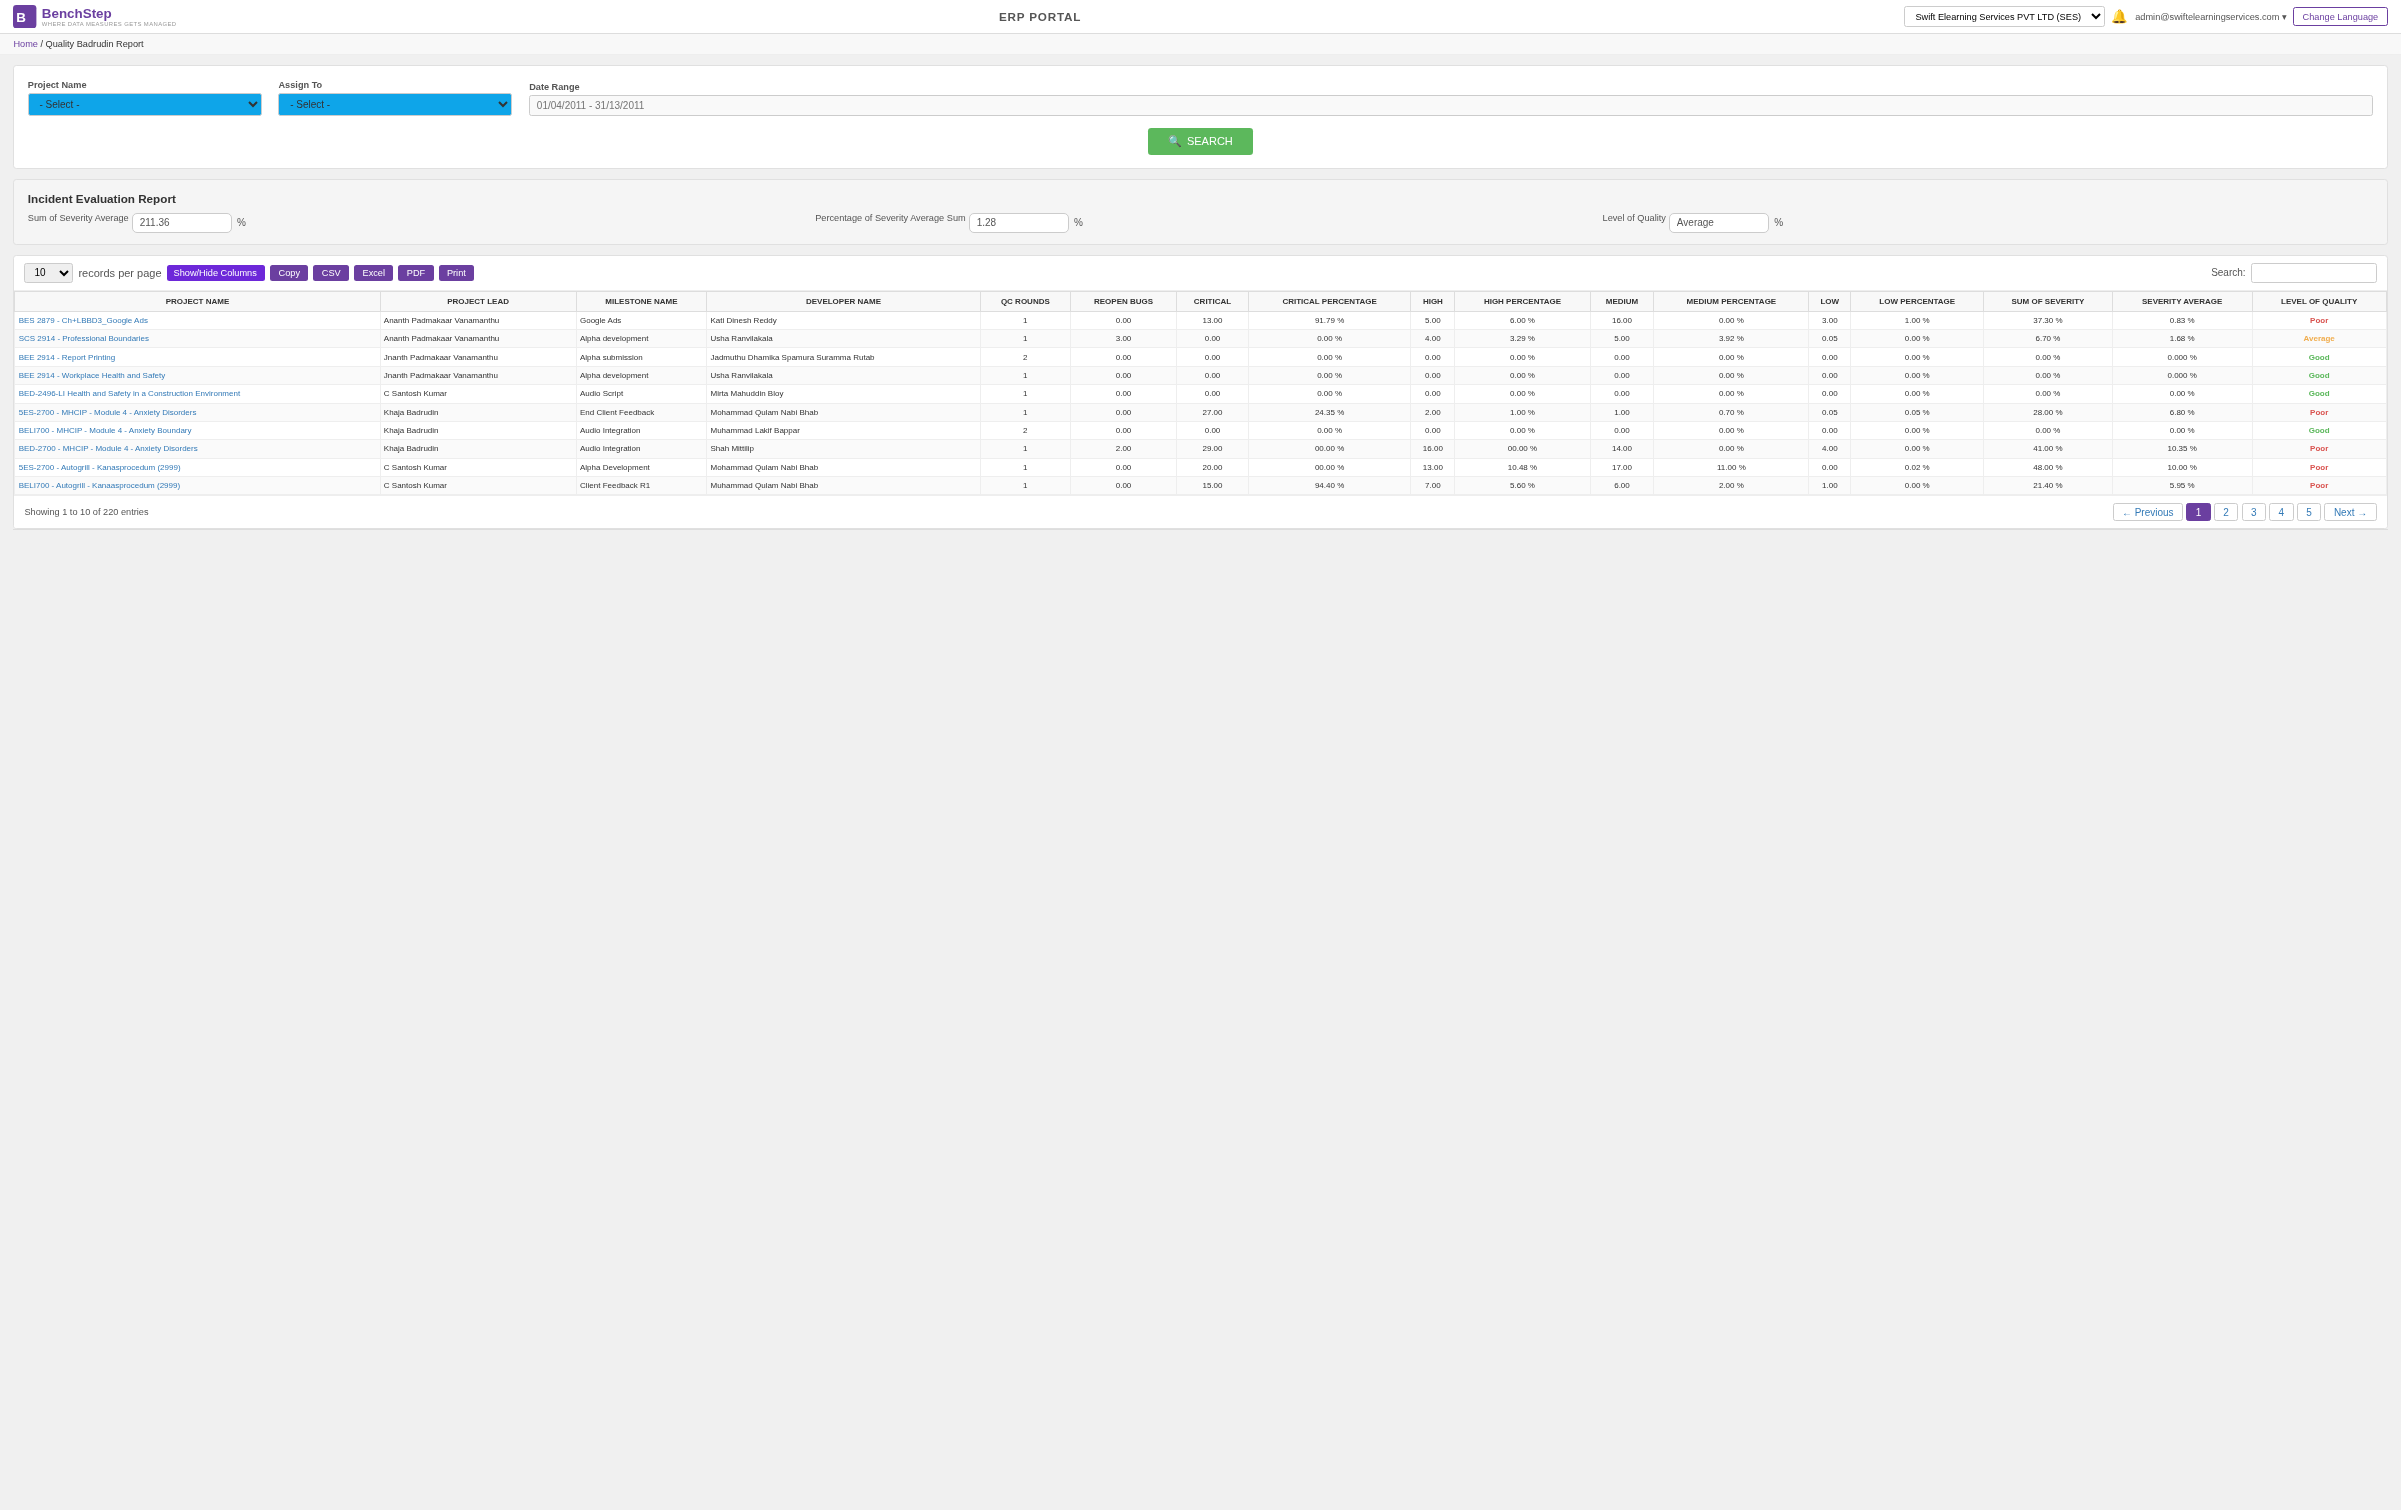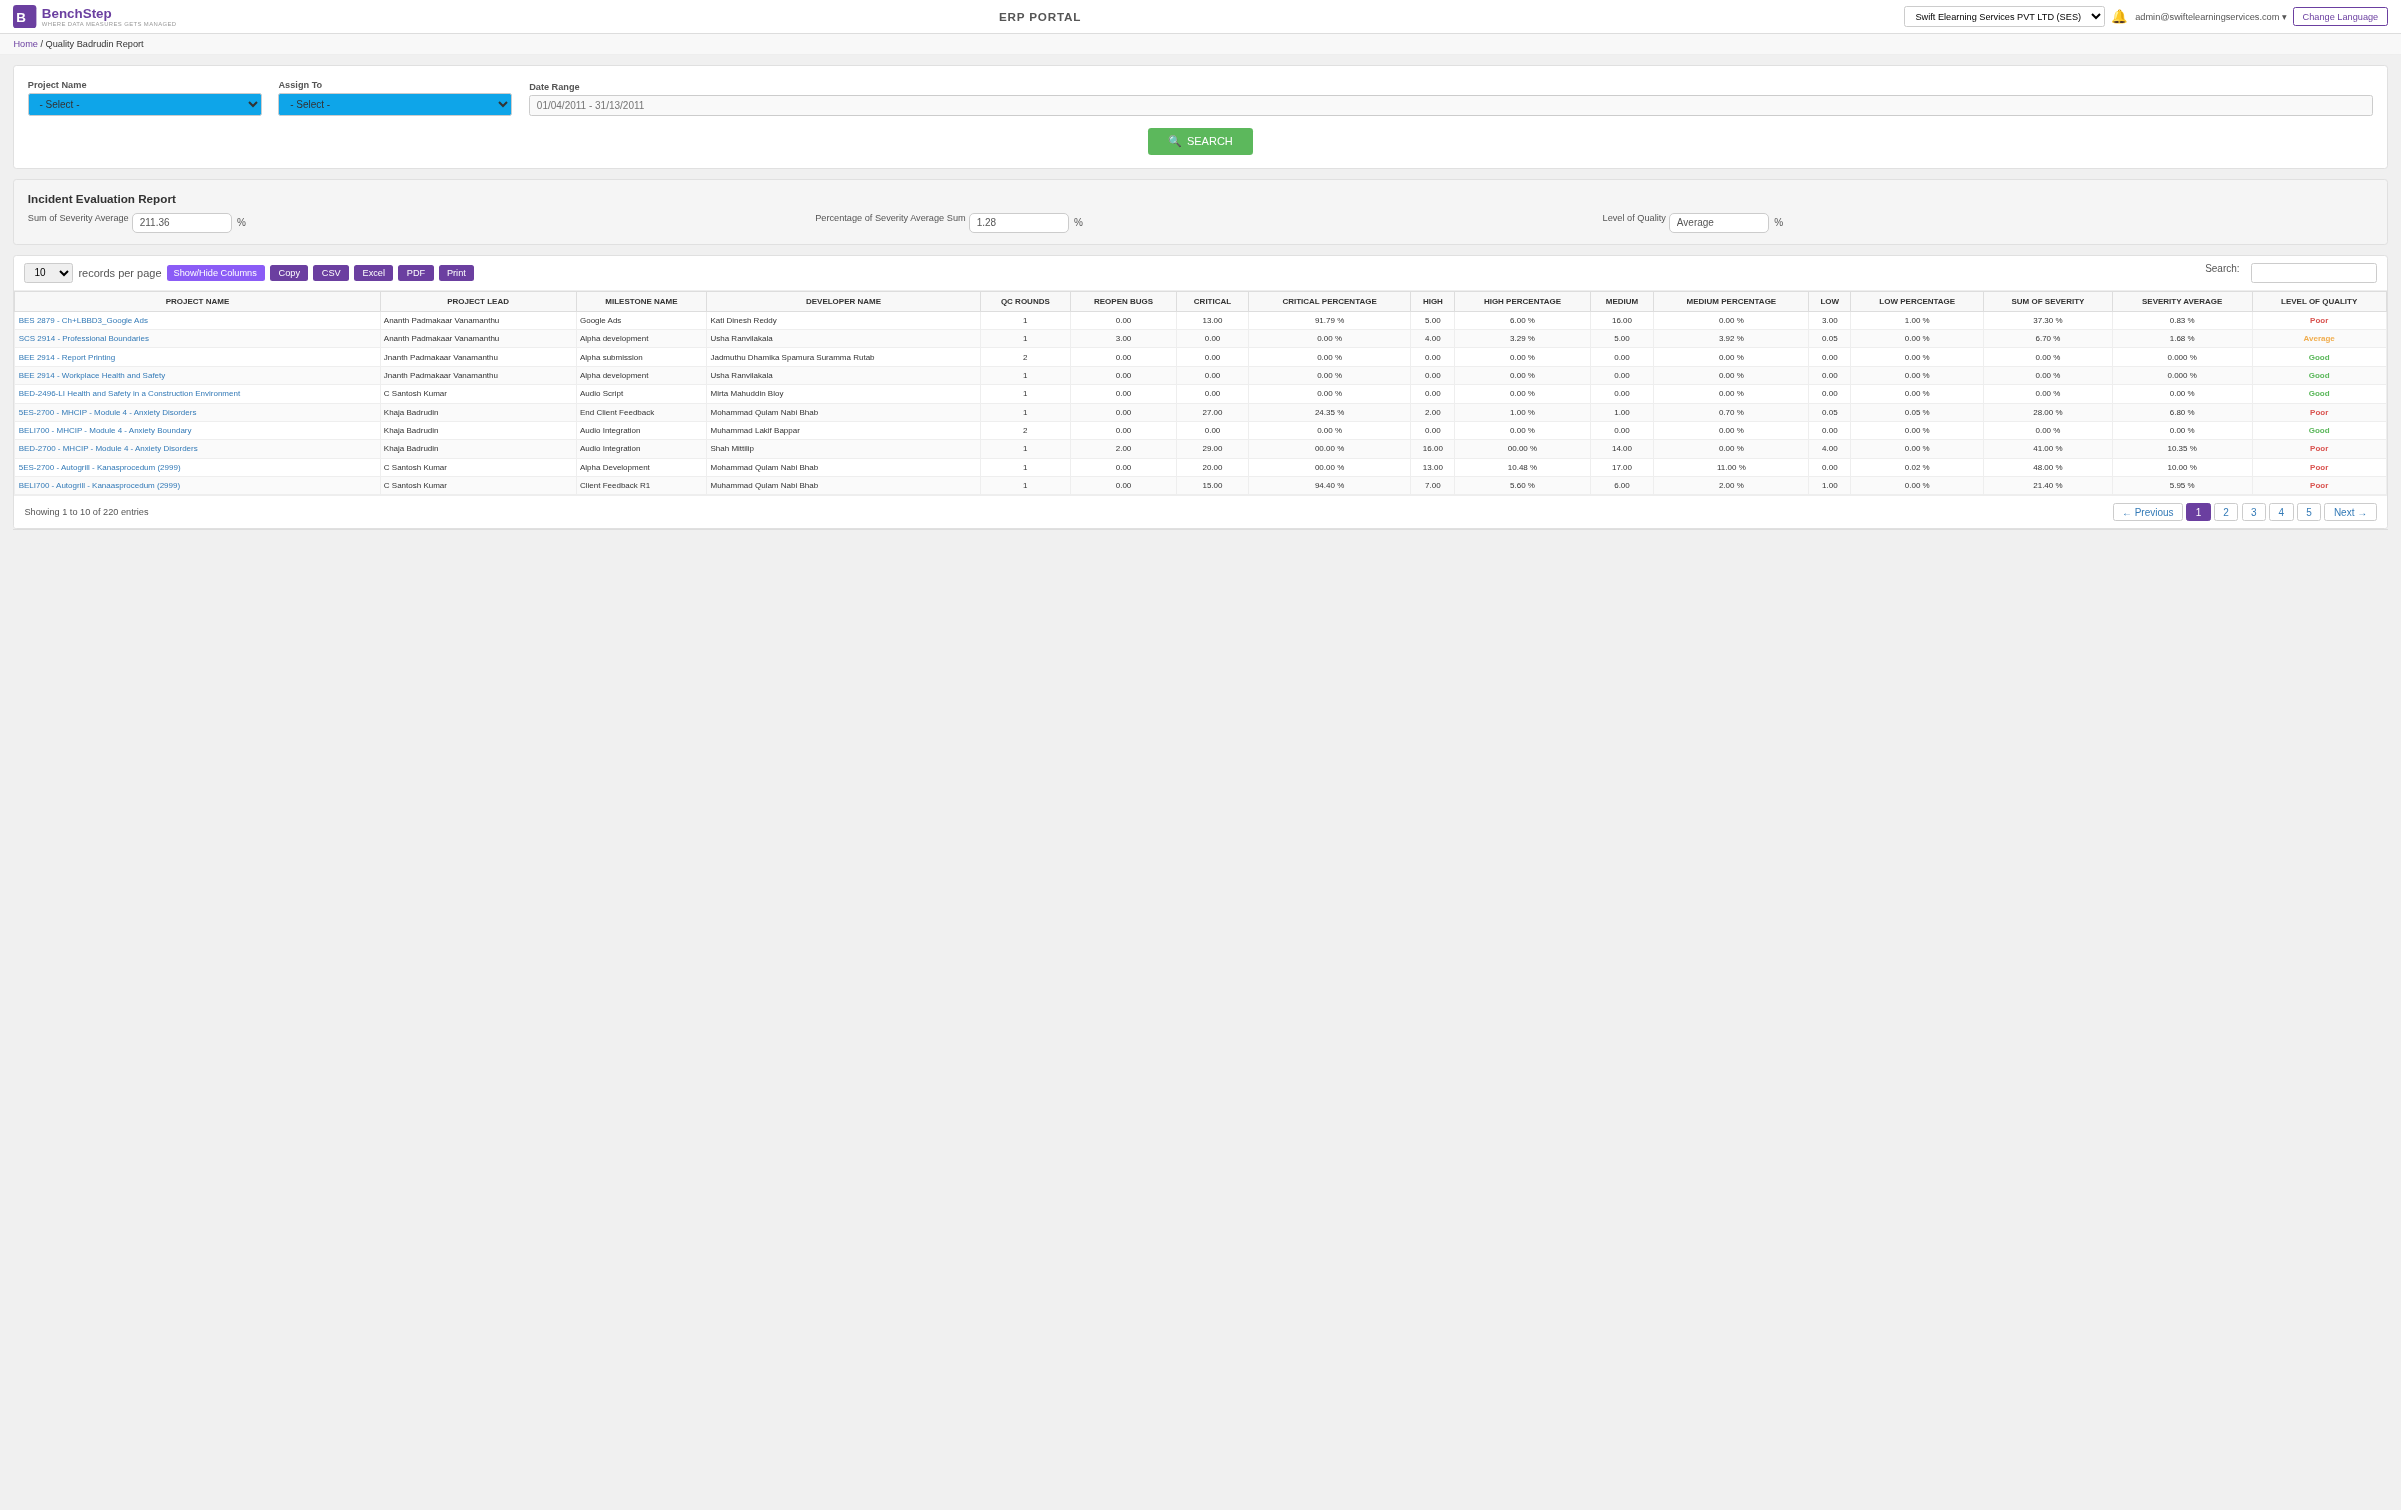--- a/index.html
+++ b/index.html
@@ -48,27 +48,27 @@
     .eval-input-row { display: flex; align-items: center; gap: 5px; }
     .eval-input { border: 0.8px solid #ccc; padding: 3.3px 6.7px; font-size: 10px; border-radius: 5px; background: #fff; width: 100px; color: #555; }
     .eval-unit { font-size: 10px; color: #555; }
 
     
     .table-section { background: #fff; border: 0.8px solid #e0e0e0; border-radius: 3.3px; overflow: hidden; }
     .table-toolbar { display: flex; align-items: center; gap: 5px; padding: 6.7px 10px; border-bottom: 0.8px solid #eee; flex-wrap: wrap; }
     .records-select { border: 0.8px solid #ccc; padding: 2.5px 5px; font-size: 10px; border-radius: 2.5px; }
     .records-label { font-size: 11px; color: #555; }
     .btn-toolbar { padding: 3.3px 8.4px; font-size: 9.2px; border: none; border-radius: 2.5px; cursor: pointer; color: #fff; }
-    .btn-showhide { background: #8b5cf6; padding-left: 7px; }
+    .btn-showhide { background: #6d28d9; padding-left: 7px; }
     .btn-copy { background: #6b3fa0; }
     .btn-csv { background: #6b3fa0; }
     .btn-excel { background: #6b3fa0; }
     .btn-pdf { background: #6b3fa0; }
     .btn-print { background: #6b3fa0; }
-    .search-box-area { margin-left: auto; display: flex; align-items: flex-start; gap: 11px; }
+    .search-box-area { margin-left: auto; display: flex; align-items: center; gap: 5px; }
     .search-box-label { font-size: 10px; color: #555; }
     .search-box-input { border: 0.8px solid #ccc; padding: 3.3px 6.7px; font-size: 10px; border-radius: 2.5px; width: 126px; }
 
     
     .table-wrapper { overflow-x: auto; }
     table { width: 100%; border-collapse: collapse; font-size: 8.4px; }
     thead th { background: #f8f8f8; border: 0.8px solid #ddd; padding: 5px 3.3px; text-align: center; font-size: 8px; font-weight: bold; color: #333; white-space: nowrap; }
     tbody td { border: 0.8px solid #eee; padding: 4.2px 3.3px; text-align: center; vertical-align: middle; color: #333; font-size: 8px; }
     tbody tr:nth-child(even) { background: #fafafa; }
     .td-left { text-align: left; }

